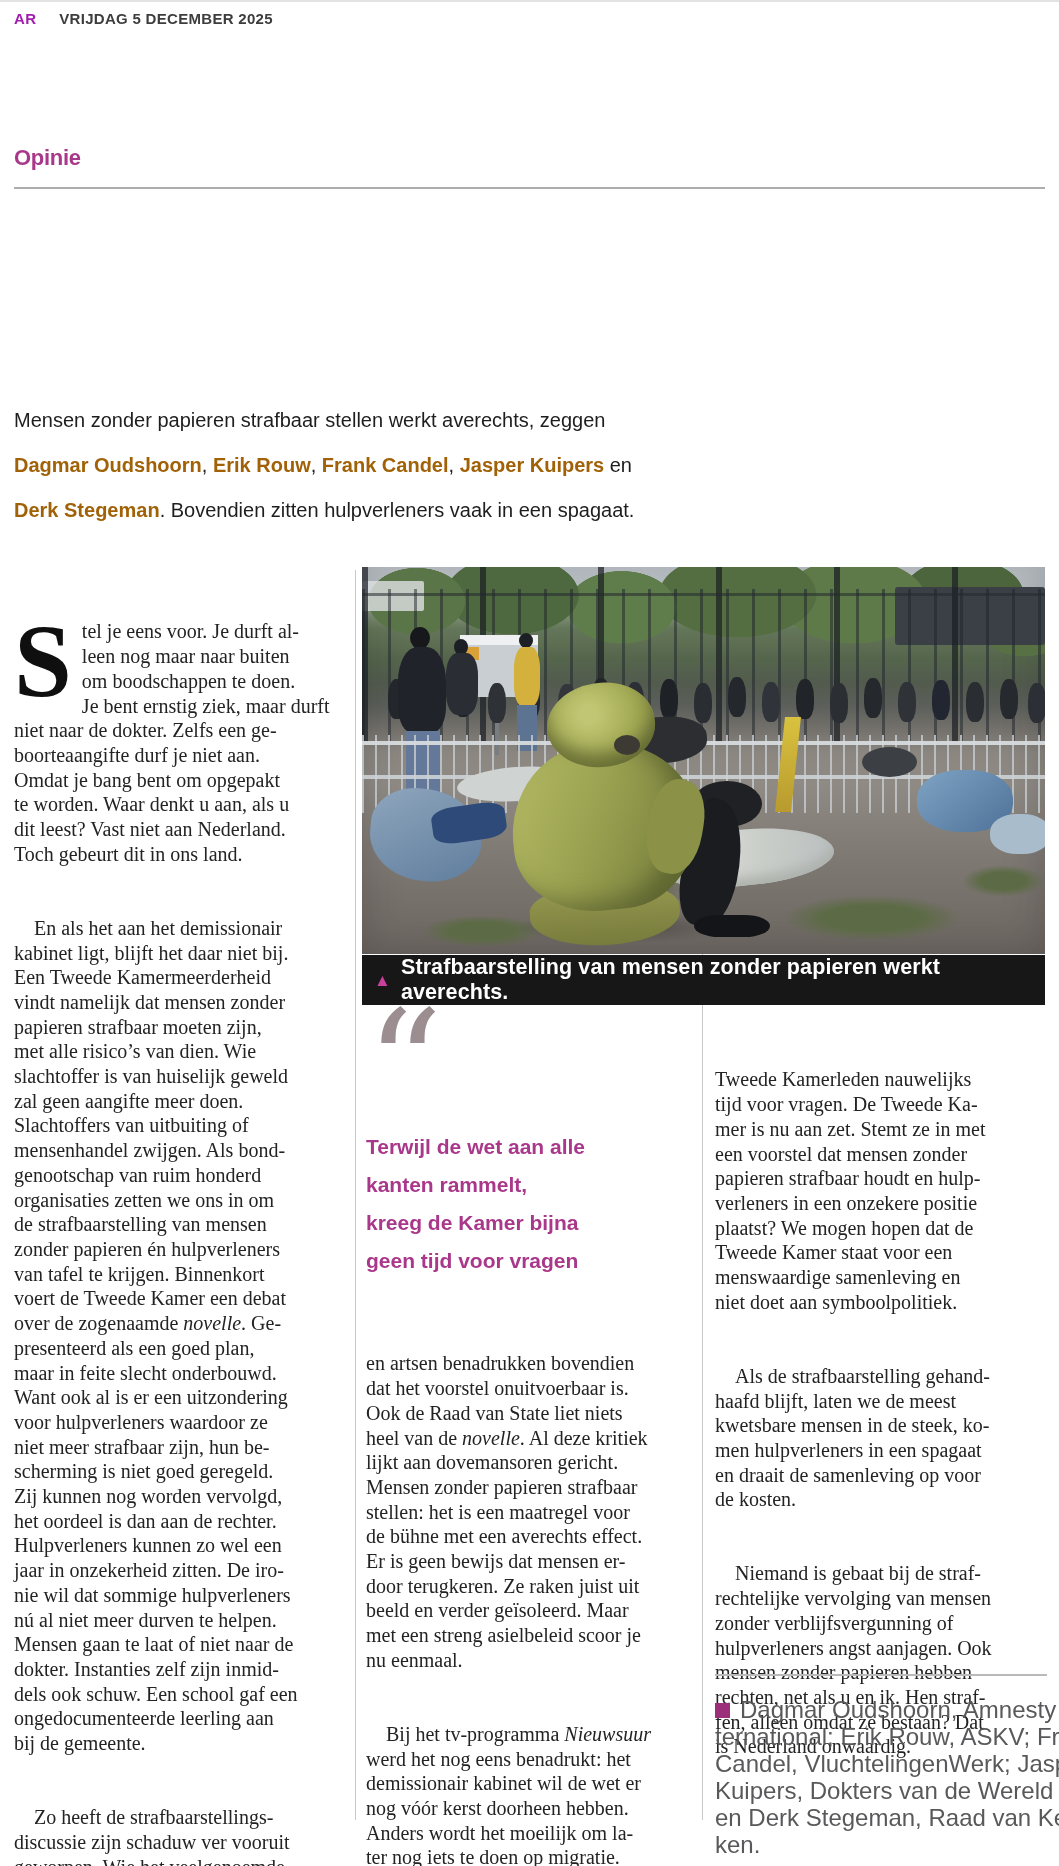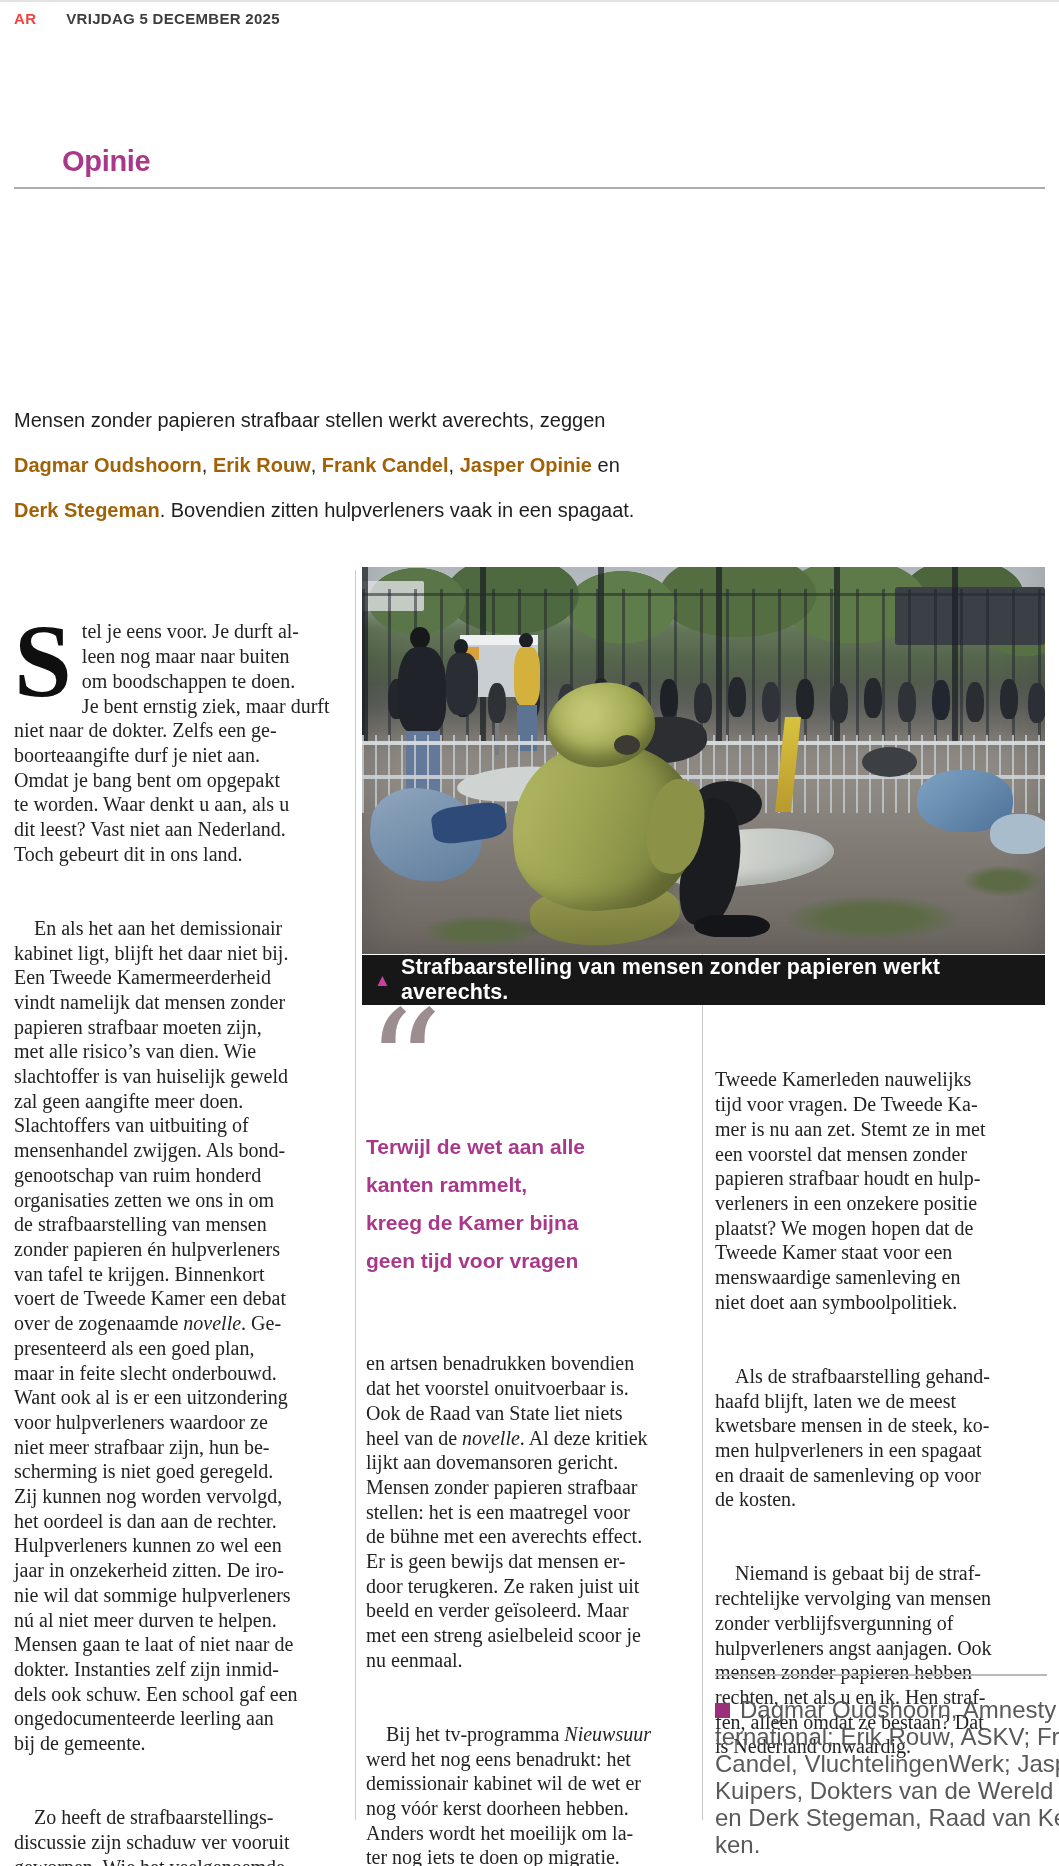--- a/index.html
+++ b/index.html
@@ -5,25 +5,25 @@
   :root{
     --accent:#a9388b; --quotemark:#9c8d90; --captionbg:#171717; --captiontri:#c8409b;
     --creditsquare:#9b2f7a; --bodytext:#232323; --rule:#adadad;
   }
   *{margin:0;padding:0;box-sizing:border-box;}
   html,body{background:#ffffff;}
   .page{position:relative;width:1059px;height:1866px;background:#fff;overflow:hidden;
         border-top:2px solid #e3e3e3;font-family:"Liberation Sans",sans-serif;}
   
   .masthead{position:absolute;top:8px;left:14px;font-size:15px;letter-spacing:.3px;font-weight:bold;}
-  .masthead .ar{color:#ef4444;margin-right:30px;}
+  .masthead .ar{color:#a21caf;margin-right:23px;}
   .masthead .date{color:#3d3d3d;margin-top:48px;}
   
-  .section-label{position:absolute;top:143px;left:14px;font-size:29px;font-weight:bold;
-                 color:var(--accent,#a9388b);letter-spacing:-.3px;margin-left:48px;}
+  .section-label{position:absolute;top:143px;left:14px;font-size:22px;font-weight:bold;
+                 color:var(--accent,#a9388b);letter-spacing:-.3px;}
   .section-rule{position:absolute;top:185px;left:14px;width:1031px;height:2px;background:var(--rule,#adadad);}
   
   .headline{position:absolute;top:200px;left:12px;width:1040px;
             font-family:"Liberation Serif",serif;font-weight:bold;color:#0d0d0d;
             font-size:100px;line-height:97px;letter-spacing:-1.5px;}
   
   .intro{position:absolute;top:396px;left:14px;width:1034px;font-size:20px;line-height:45px;
          color:#1e1e1e;white-space:pre;}
   .intro .b{font-weight:bold;color:#a16207;}
   
@@ -140,21 +140,21 @@
 
   <div class="masthead">
     <span class="ar">AR</span><span class="date">VRIJDAG 5 DECEMBER 2025</span>
   </div>
 
   <div class="section-label">Opinie</div>
   <div class="section-rule"></div>
 
 
   <p class="intro"><span>Mensen zonder papieren strafbaar stellen werkt averechts, zeggen
-</span><span class="b">Dagmar Oudshoorn</span><span>, </span><span class="b">Erik Rouw</span><span>, </span><span class="b">Frank Candel</span><span>, </span><span class="b">Jasper Opinie</span><span> en
+</span><span class="b">Dagmar Oudshoorn</span><span>, </span><span class="b">Erik Rouw</span><span>, </span><span class="b">Frank Candel</span><span>, </span><span class="b">Jasper Kuipers</span><span> en
 </span><span class="b">Derk Stegeman</span><span>. Bovendien zitten hulpverleners vaak in een spagaat.</span></p>
 
   <div class="divider div1"></div>
   <div class="divider div2"></div>
 
   <div class="bodycol col1">
     <p class="para"><span class="dropcap">S</span><span><span>tel je eens voor. Je durft al-
 leen nog maar naar buiten
 om boodschappen te doen.
 Je bent ernstig ziek, maar durft

